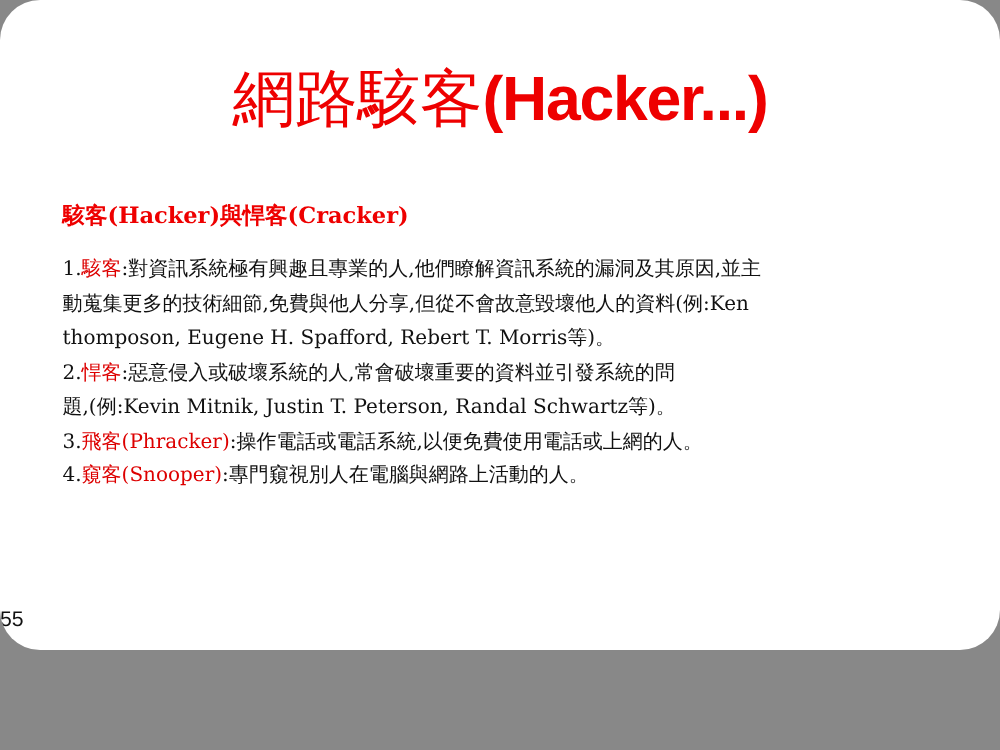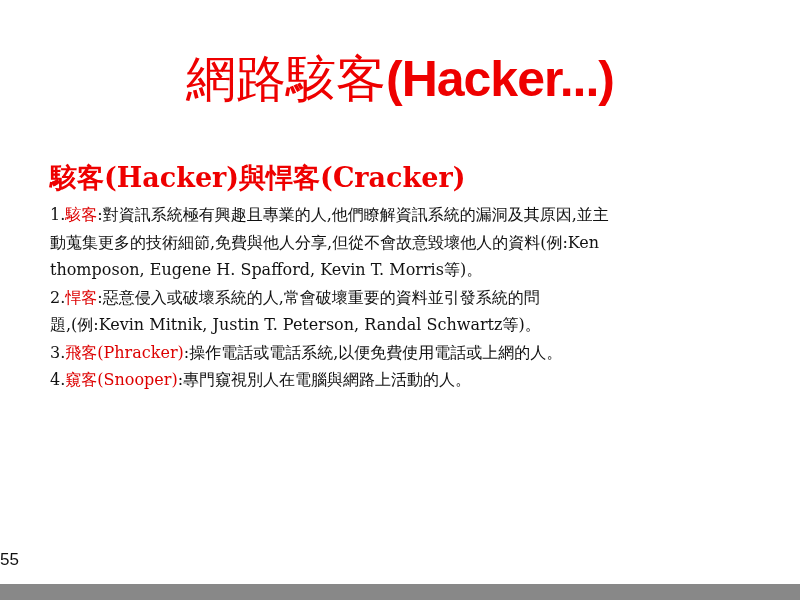--- a/index.html
+++ b/index.html
@@ -5,24 +5,25 @@
   :root {
     --accent-red: #ee0000;
     --body-red: #dd0000;
     --text-black: #111111;
     --bg: #ffffff;
   }
   html, body { margin: 0; padding: 0; background: #888; }
   .slide {
     position: relative;
     width: 800px;
-    height: 584px;
+    height: 520px;
     background: var(--bg);
     overflow: hidden;
     font-family: "DejaVu Serif", serif;
+    border-radius: 32px;
   }
   .title {
     position: absolute;
     top: 46px;
     left: 0;
     width: 100%;
     text-align: center;
     color: var(--accent-red);
     font-size: 50px;
     line-height: 66px;
@@ -35,21 +36,21 @@
   .title .title-latin {
     font-family: "Liberation Sans", sans-serif;
     font-weight: 700;
     letter-spacing: -1px;
   }
   .subtitle {
     position: absolute;
     top: 160px;
     left: 50px;
     color: var(--accent-red);
-    font-size: 27px;
+    font-size: 18px;
     font-weight: 700;
     font-family: "DejaVu Serif", serif;
     white-space: nowrap;
   }
   .body-text {
     position: absolute;
     top: 201px;
     left: 50px;
     width: 712px;
     color: var(--text-black);
@@ -76,21 +77,21 @@
 
   <div class="title">
     <span class="title-cjk">網路駭客</span><span class="title-latin">(Hacker...)</span>
   </div>
 
   <div class="subtitle">駭客(Hacker)與悍客(Cracker)</div>
 
   <div class="body-text" id="body-lines">
       <div class="line"><span>1.</span><span class="red">駭客</span><span>:對資訊系統極有興趣且專業的人,他們瞭解資訊系統的漏洞及其原因,並主</span></div>
       <div class="line"><span>動蒐集更多的技術細節,免費與他人分享,但從不會故意毀壞他人的資料(例:Ken</span></div>
-      <div class="line"><span>thomposon, Eugene H. Spafford, Kevin T. Morris等)。</span></div>
+      <div class="line"><span>thomposon, Eugene H. Spafford, Rebert T. Morris等)。</span></div>
       <div class="line"><span>2.</span><span class="red">悍客</span><span>:惡意侵入或破壞系統的人,常會破壞重要的資料並引發系統的問</span></div>
       <div class="line"><span>題,(例:Kevin Mitnik, Justin T. Peterson, Randal Schwartz等)。</span></div>
       <div class="line"><span>3.</span><span class="red">飛客(Phracker)</span><span>:操作電話或電話系統,以便免費使用電話或上網的人。</span></div>
       <div class="line"><span>4.</span><span class="red">窺客(Snooper)</span><span>:專門窺視別人在電腦與網路上活動的人。</span></div>
     </div>
 
   <div class="page-number">55</div>
 
 </div>
 

